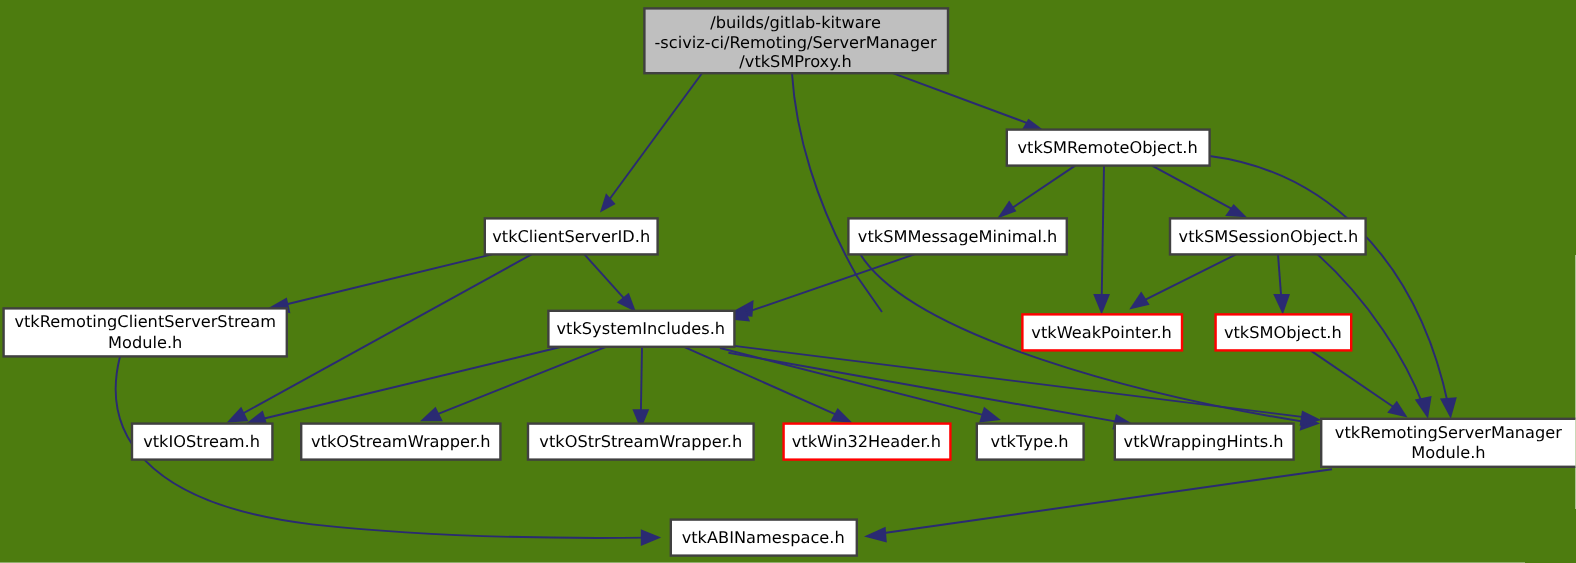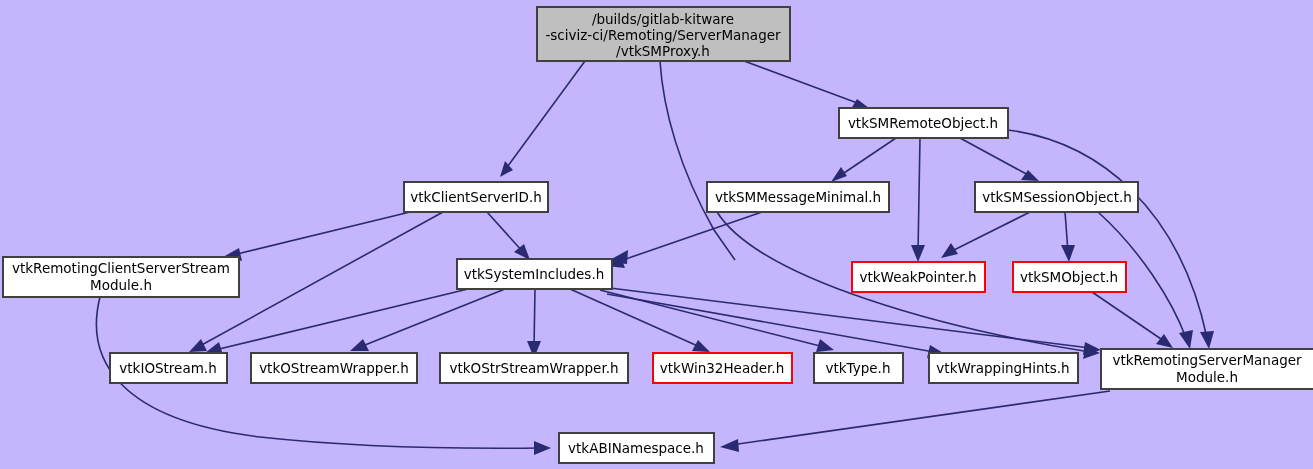--- a/index.html
+++ b/index.html
@@ -7,21 +7,21 @@
     padding: 0;
     background: #ffffff;
   }
   body {
     font-family: "DejaVu Sans", sans-serif;
   }
   #graph-root {
     position: relative;
     width: 1313px;
     height: 469px;
-    background: #c4b5fd;
+    background: #4d7c0f;
     overflow: hidden;
   }
   svg#dep-graph {
     display: block;
     width: 1313px;
     height: 469px;
   }
   .node-box {
     fill: #ffffff;
     stroke: #404040;

